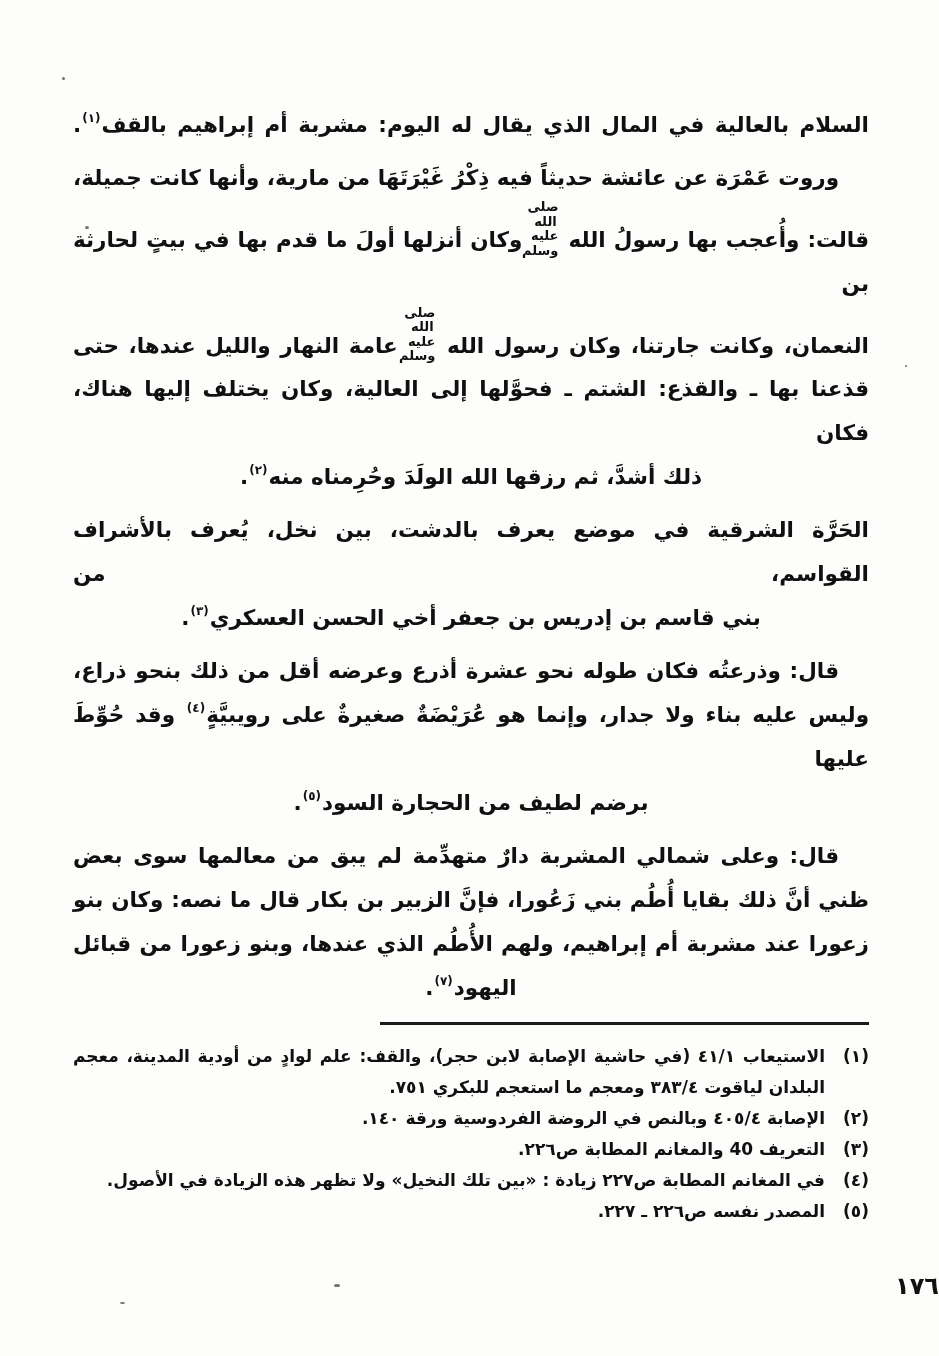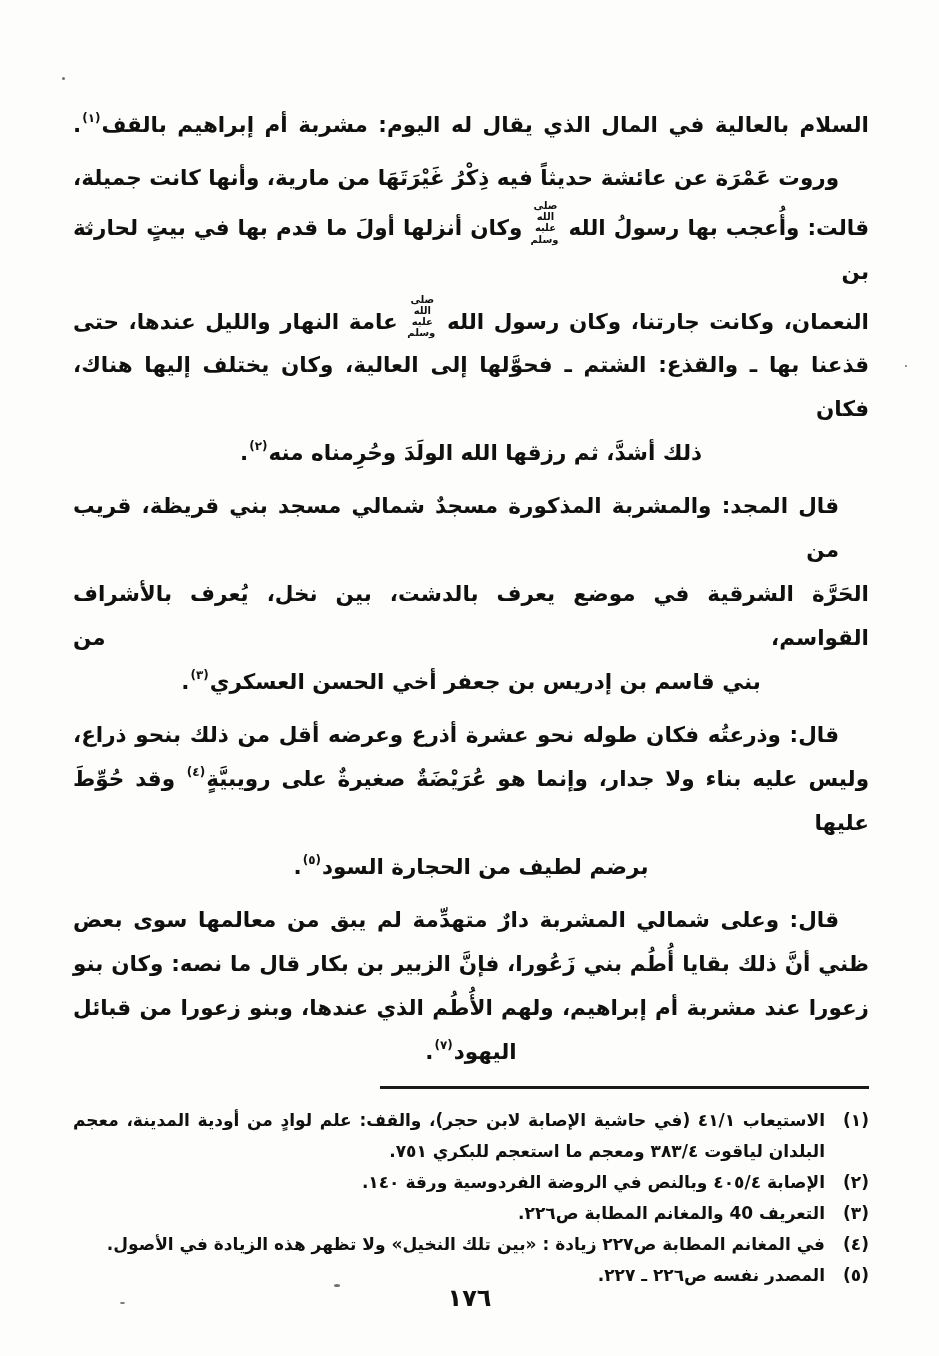--- a/index.html
+++ b/index.html
@@ -37,21 +37,21 @@
     font-weight: 700;
     vertical-align: 10px;
     line-height: 0;
     margin: 0 1px;
     letter-spacing: 0;
   }
   
   .pbuh {
     display: inline-block;
     width: 26px;
-    font-size: 10px;
+    font-size: 13px;
     font-weight: 700;
     line-height: 1.12;
     text-align: center;
     vertical-align: -8px;
     letter-spacing: -0.3px;
     word-spacing: -1px;
     margin: 0 2px;
   }
   
   .fnsep {
@@ -61,23 +61,22 @@
     margin: 12px 0 16px auto; 
   }
   
   .footnotes { font-size: 17px; font-weight: 700; }
   .fn { display: flex; gap: 10px; line-height: 31px; }
   .fnmark { flex: 0 0 34px; white-space: nowrap; }
   .fntext { flex: 1 1 auto; text-align: justify; }
   
   .pagenum {
     position: absolute;
-    bottom: 44px;
+    bottom: 56px;
     left: 0; right: 0;
-    text-align: center;
     font-size: 24px;
     font-weight: 700;
     letter-spacing: 5px;
   }
   
   .speck { position: absolute; background: #4d4d4d; border-radius: 50%; opacity: .8; }
 </style>
 </head>
 <body>
 
@@ -89,21 +88,20 @@
           <div class="bl">السلام بالعالية في المال الذي يقال له اليوم: مشربة أم إبراهيم بالقف<sup class="fnref">(١)</sup>.</div>
         </div>
         <div class="para">
           <div class="bl indent">وروت عَمْرَة عن عائشة حديثاً فيه ذِكْرُ غَيْرَتَهَا من مارية، وأنها كانت جميلة،</div>
           <div class="bl">قالت: وأُعجب بها رسولُ الله <span class="pbuh">صلى الله عليه وسلم</span> وكان أنزلها أولَ ما قدم بها في بيتٍ لحارثة بن</div>
           <div class="bl">النعمان، وكانت جارتنا، وكان رسول الله <span class="pbuh">صلى الله عليه وسلم</span> عامة النهار والليل عندها، حتى</div>
           <div class="bl">قذعنا بها ـ والقذع: الشتم ـ فحوَّلها إلى العالية، وكان يختلف إليها هناك، فكان</div>
           <div class="bl lastline">ذلك أشدَّ، ثم رزقها الله الولَدَ وحُرِمناه منه<sup class="fnref">(٢)</sup>.</div>
         </div>
         <div class="para">
-          <div class="bl indent">قال المجد: والمشربة المذكورة مسجدٌ شمالي مسجد بني قريظة، قريب من</div>
           <div class="bl">الحَرَّة الشرقية في موضع يعرف بالدشت، بين نخل، يُعرف بالأشراف القواسم، من</div>
           <div class="bl lastline">بني قاسم بن إدريس بن جعفر أخي الحسن العسكري<sup class="fnref">(٣)</sup>.</div>
         </div>
         <div class="para">
           <div class="bl indent">قال: وذرعتُه فكان طوله نحو عشرة أذرع وعرضه أقل من ذلك بنحو ذراع،</div>
           <div class="bl">وليس عليه بناء ولا جدار، وإنما هو عُرَيْضَةٌ صغيرةٌ على رويبيَّةٍ<sup class="fnref">(٤)</sup> وقد حُوِّطَ عليها</div>
           <div class="bl lastline">برضم لطيف من الحجارة السود<sup class="fnref">(٥)</sup>.</div>
         </div>
         <div class="para">
           <div class="bl indent">قال: وعلى شمالي المشربة دارٌ متهدِّمة لم يبق من معالمها سوى بعض</div>

